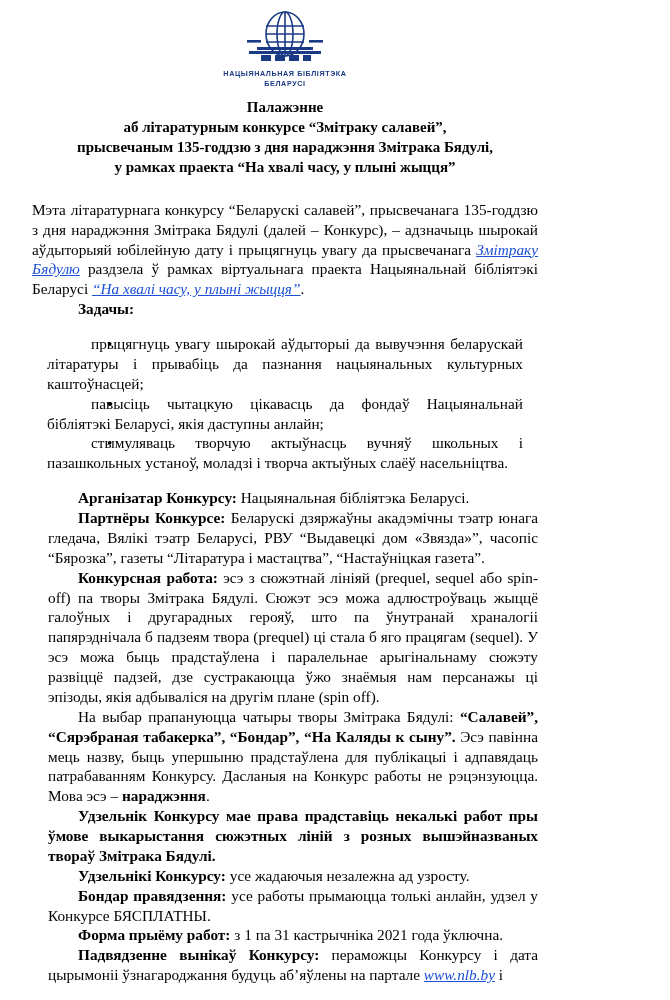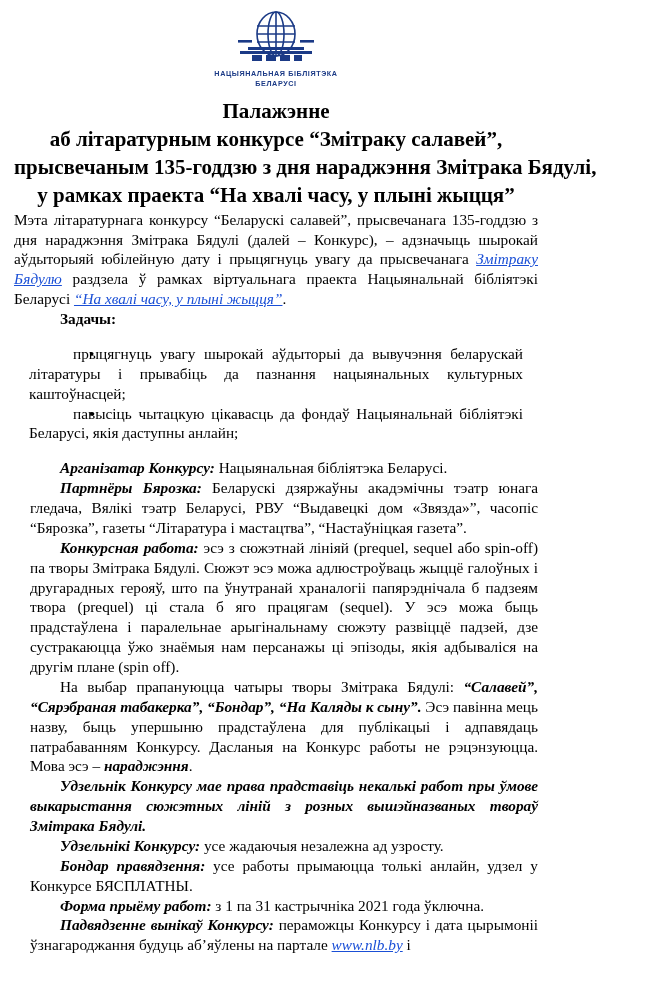--- a/index.html
+++ b/index.html
@@ -10,21 +10,21 @@
     width: 670px;
     min-height: 1000px;
     background: #ffffff;
     font-family: "Liberation Serif", serif;
     color: #000000;
   }
   .page {
     width: 560px;
     min-height: 1000px;
     box-sizing: border-box;
-    padding: 8px 22px 6px 14px;
+    padding: 8px 22px 6px 32px;
     position: relative;
   }
   .logo-wrap {
     display: flex;
     flex-direction: column;
     align-items: center;
     margin-top: 2px;
     margin-bottom: 10px;
   }
   .logo-mark {
@@ -37,24 +37,24 @@
     letter-spacing: 0.6px;
     text-align: center;
     line-height: 1.25;
     color: #1b3a86;
     font-weight: bold;
     margin-top: 1px;
   }
   .title-block {
     text-align: center;
     font-weight: bold;
-    font-size: 21px;
+    font-size: 15px;
     line-height: 1.33;
     margin-top: 6px;
-    margin-bottom: 0;
+    margin-bottom: 22px;
   }
   .title-block div {
     white-space: nowrap;
   }
   p.body {
     margin: 0 0 0 0;
     font-size: 15.3px;
     line-height: 1.30;
     text-align: justify;
     text-justify: inter-word;
@@ -85,21 +85,20 @@
     text-indent: 30px;
   }
   ul.tasks li::before {
     content: "\2022";
     display: inline-block;
     width: 14px;
     margin-left: 0;
   }
   .b {
     font-weight: bold;
-    font-style: italic;
   }
 </style>
 </head>
 <body>
 
 <div class="page">
 
   <div class="logo-wrap">
     <svg class="logo-mark" viewBox="0 0 96 58">
       <g fill="none" stroke="#1b3a86" stroke-width="1.6">
@@ -132,25 +131,26 @@
     <div>у рамках праекта “На хвалі часу, у плыні жыцця”</div>
   </div>
 
   <p class="body"><span>Мэта літаратурнага конкурсу “Беларускі салавей”, прысвечанага 135-годдзю з дня нараджэння Змітрака Бядулі (далей – Конкурс), – адзначыць шырокай аўдыторыяй юбілейную дату і прыцягнуць увагу да прысвечанага </span><span class="link">Змітраку Бядулю</span><span> раздзела ў рамках віртуальнага праекта Нацыянальнай бібліятэкі Беларусі </span><span class="link">“На хвалі часу, у плыні жыцця”</span><span>.</span></p>
 
   <p class="body indent lead-in">Задачы:</p>
 
   <ul class="tasks">
     <li><span>прыцягнуць увагу шырокай аўдыторыі да вывучэння беларускай літаратуры і прывабіць да пазнання нацыянальных культурных каштоўнасцей;</span></li>
     <li><span>павысіць чытацкую цікавасць да фондаў Нацыянальнай бібліятэкі Беларусі, якія даступны анлайн;</span></li>
+    <li><span>стымуляваць творчую актыўнасць вучняў школьных і пазашкольных устаноў, моладзі і творча актыўных слаёў насельніцтва.</span></li>
   </ul>
 
   <p class="body indent"><span class="b">Арганізатар Конкурсу:</span><span> Нацыянальная бібліятэка Беларусі.</span></p>
 
-  <p class="body indent"><span class="b">Партнёры Бярозка:</span><span> Беларускі дзяржаўны акадэмічны тэатр юнага гледача, Вялікі тэатр Беларусі, РВУ “Выдавецкі дом «Звязда»”, часопіс “Бярозка”, газеты “Літаратура і мастацтва”, “Настаўніцкая газета”.</span></p>
+  <p class="body indent"><span class="b">Партнёры Конкурсе:</span><span> Беларускі дзяржаўны акадэмічны тэатр юнага гледача, Вялікі тэатр Беларусі, РВУ “Выдавецкі дом «Звязда»”, часопіс “Бярозка”, газеты “Літаратура і мастацтва”, “Настаўніцкая газета”.</span></p>
 
   <p class="body indent"><span class="b">Конкурсная работа:</span><span> эсэ з сюжэтнай лініяй (prequel, sequel або spin-off) па творы Змітрака Бядулі. Сюжэт эсэ можа адлюстроўваць жыццё галоўных і другарадных герояў, што па ўнутранай храналогіі папярэднічала б падзеям твора (prequel) ці стала б яго працягам (sequel). У эсэ можа быць прадстаўлена і паралельнае арыгінальнаму сюжэту развіццё падзей, дзе сустракаюцца ўжо знаёмыя нам персанажы ці эпізоды, якія адбываліся на другім плане (spin off).</span></p>
 
   <p class="body indent"><span>На выбар прапануюцца чатыры творы Змітрака Бядулі: </span><span class="b">“Салавей”, “Сярэбраная табакерка”, “Бондар”, “На Каляды к сыну”.</span><span> Эсэ павінна мець назву, быць упершыню прадстаўлена для публікацыі і адпавядаць патрабаванням Конкурсу. Дасланыя на Конкурс работы не рэцэнзуюцца. Мова эсэ – </span><span class="b">нараджэння</span><span>.</span></p>
 
   <p class="body indent b">Удзельнік Конкурсу мае права прадставіць некалькі работ пры ўмове выкарыстання сюжэтных ліній з розных вышэйназваных твораў Змітрака Бядулі.</p>
 
   <p class="body indent"><span class="b">Удзельнікі Конкурсу:</span><span> усе жадаючыя незалежна ад узросту.</span></p>
 
   <p class="body indent"><span class="b">Бондар правядзення:</span><span> усе работы прымаюцца толькі анлайн, удзел у Конкурсе БЯСПЛАТНЫ.</span></p>

